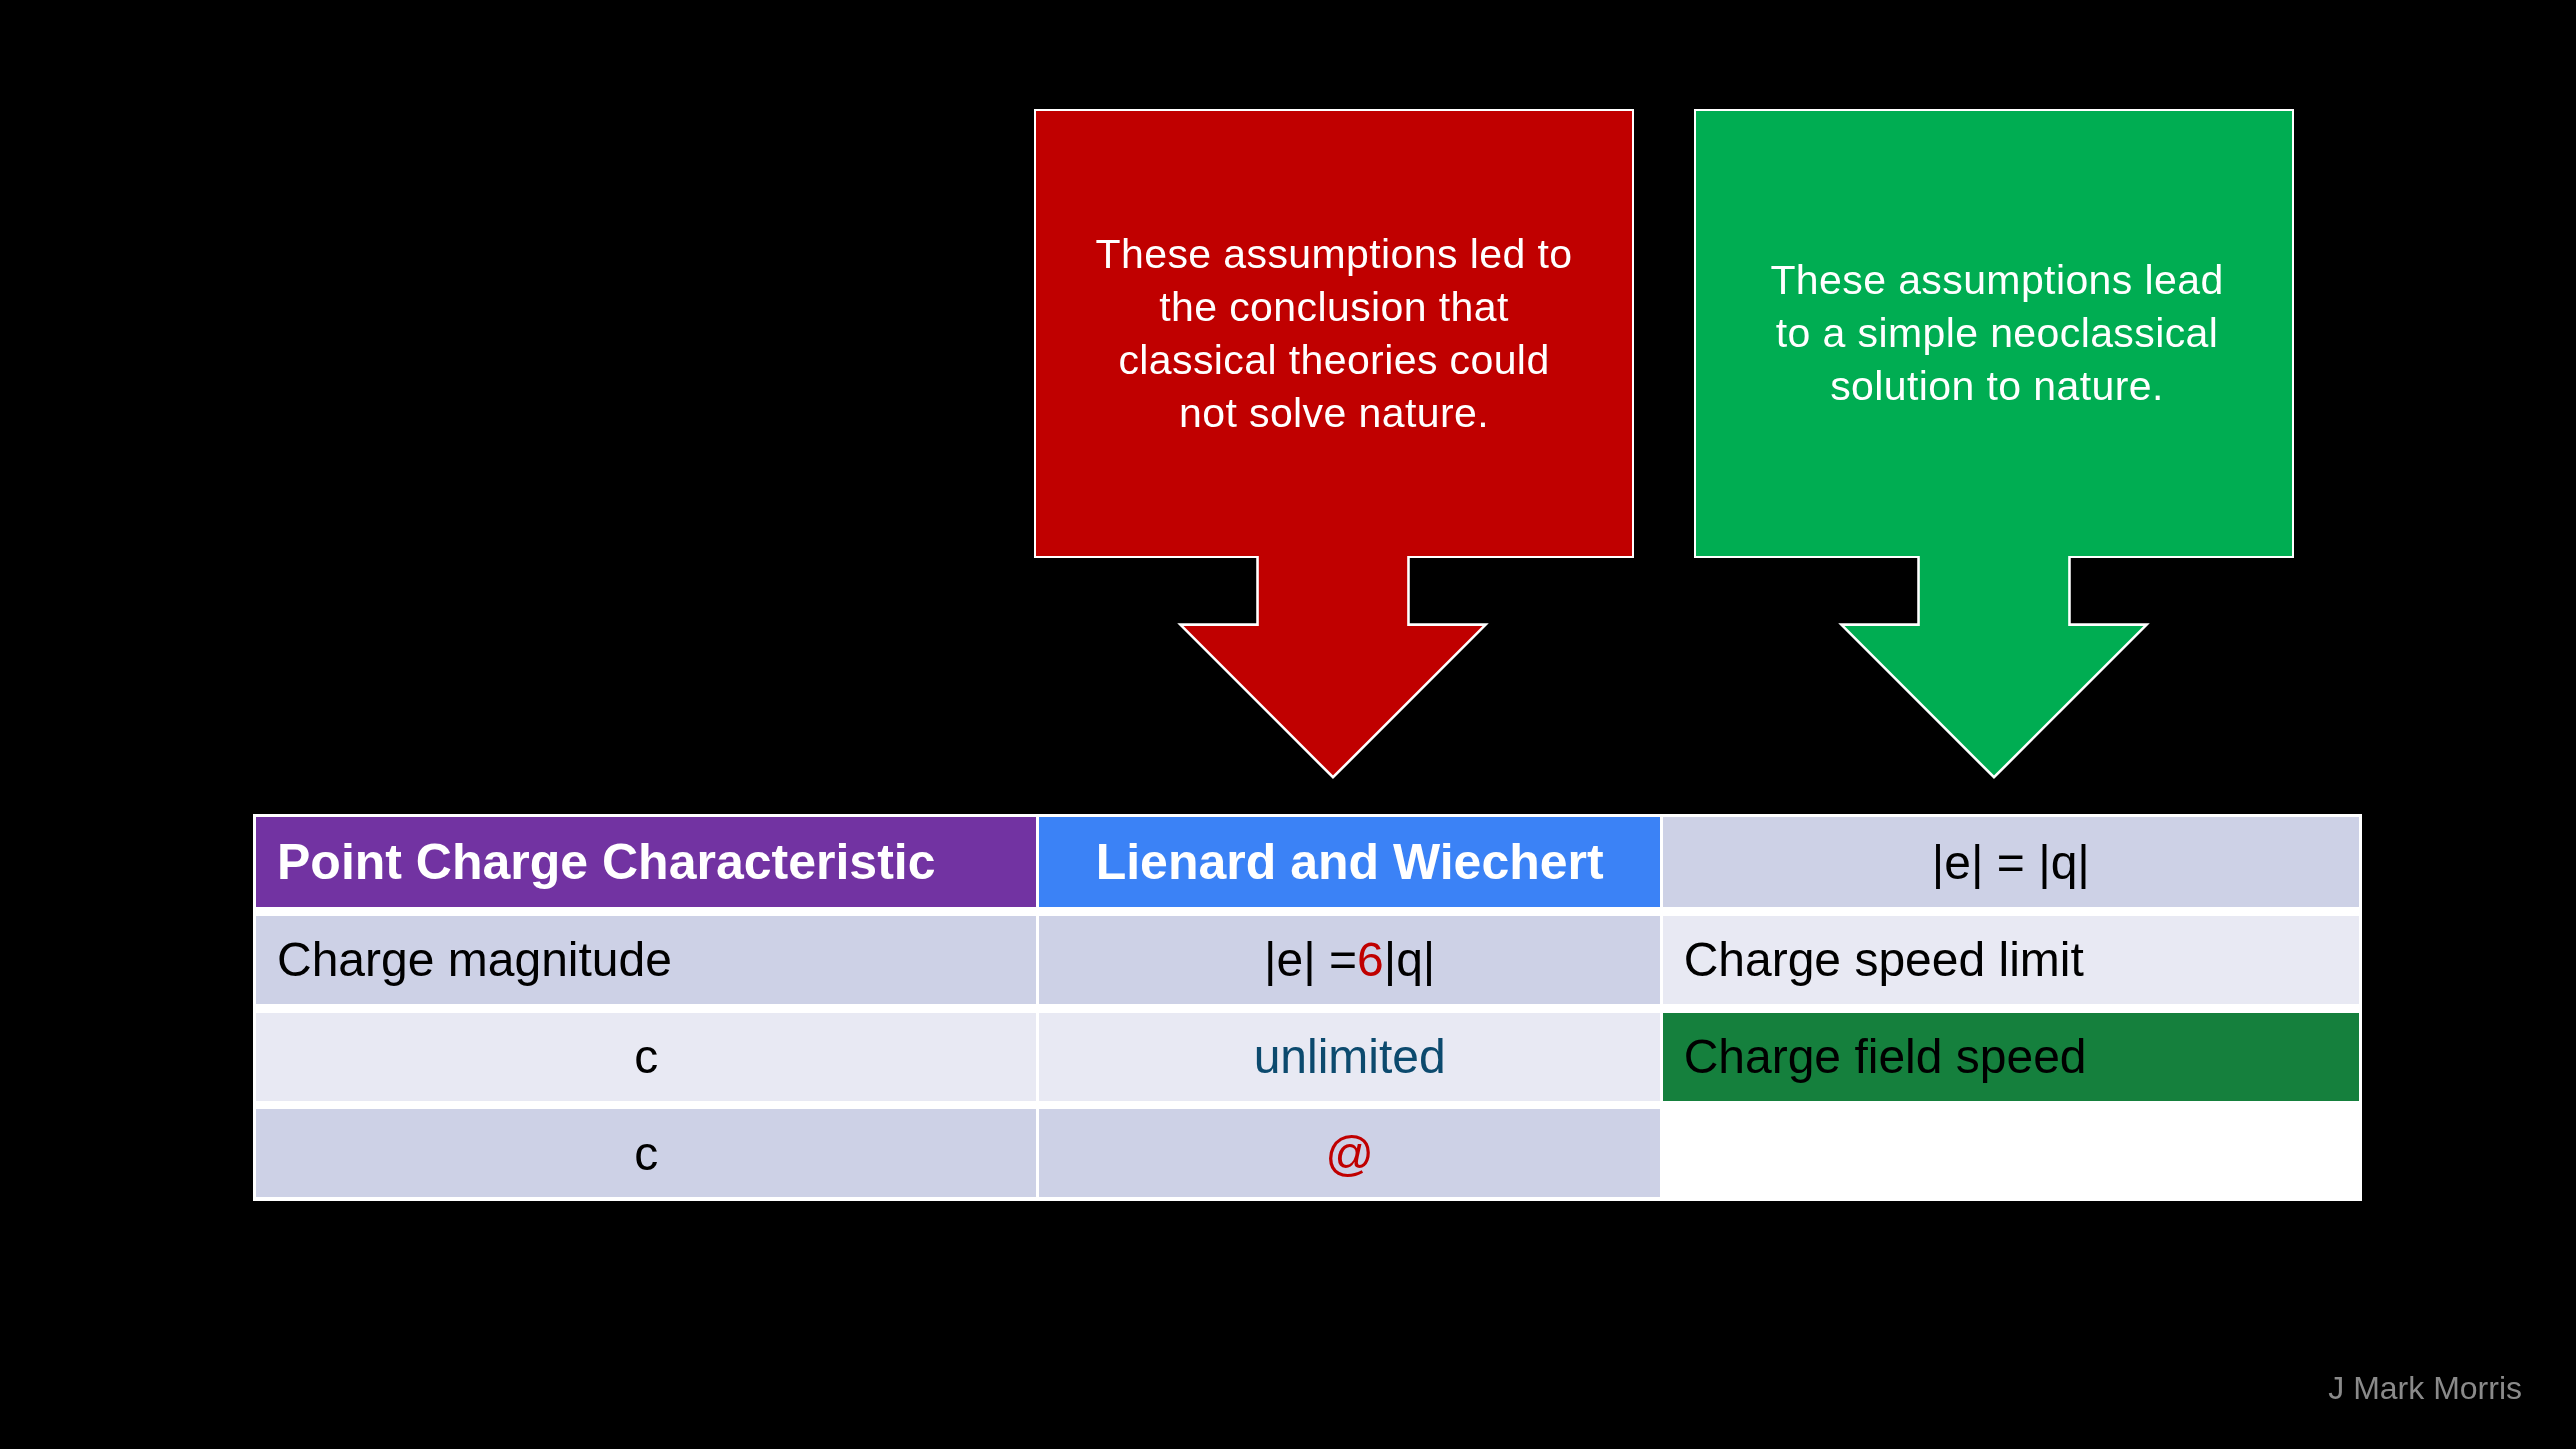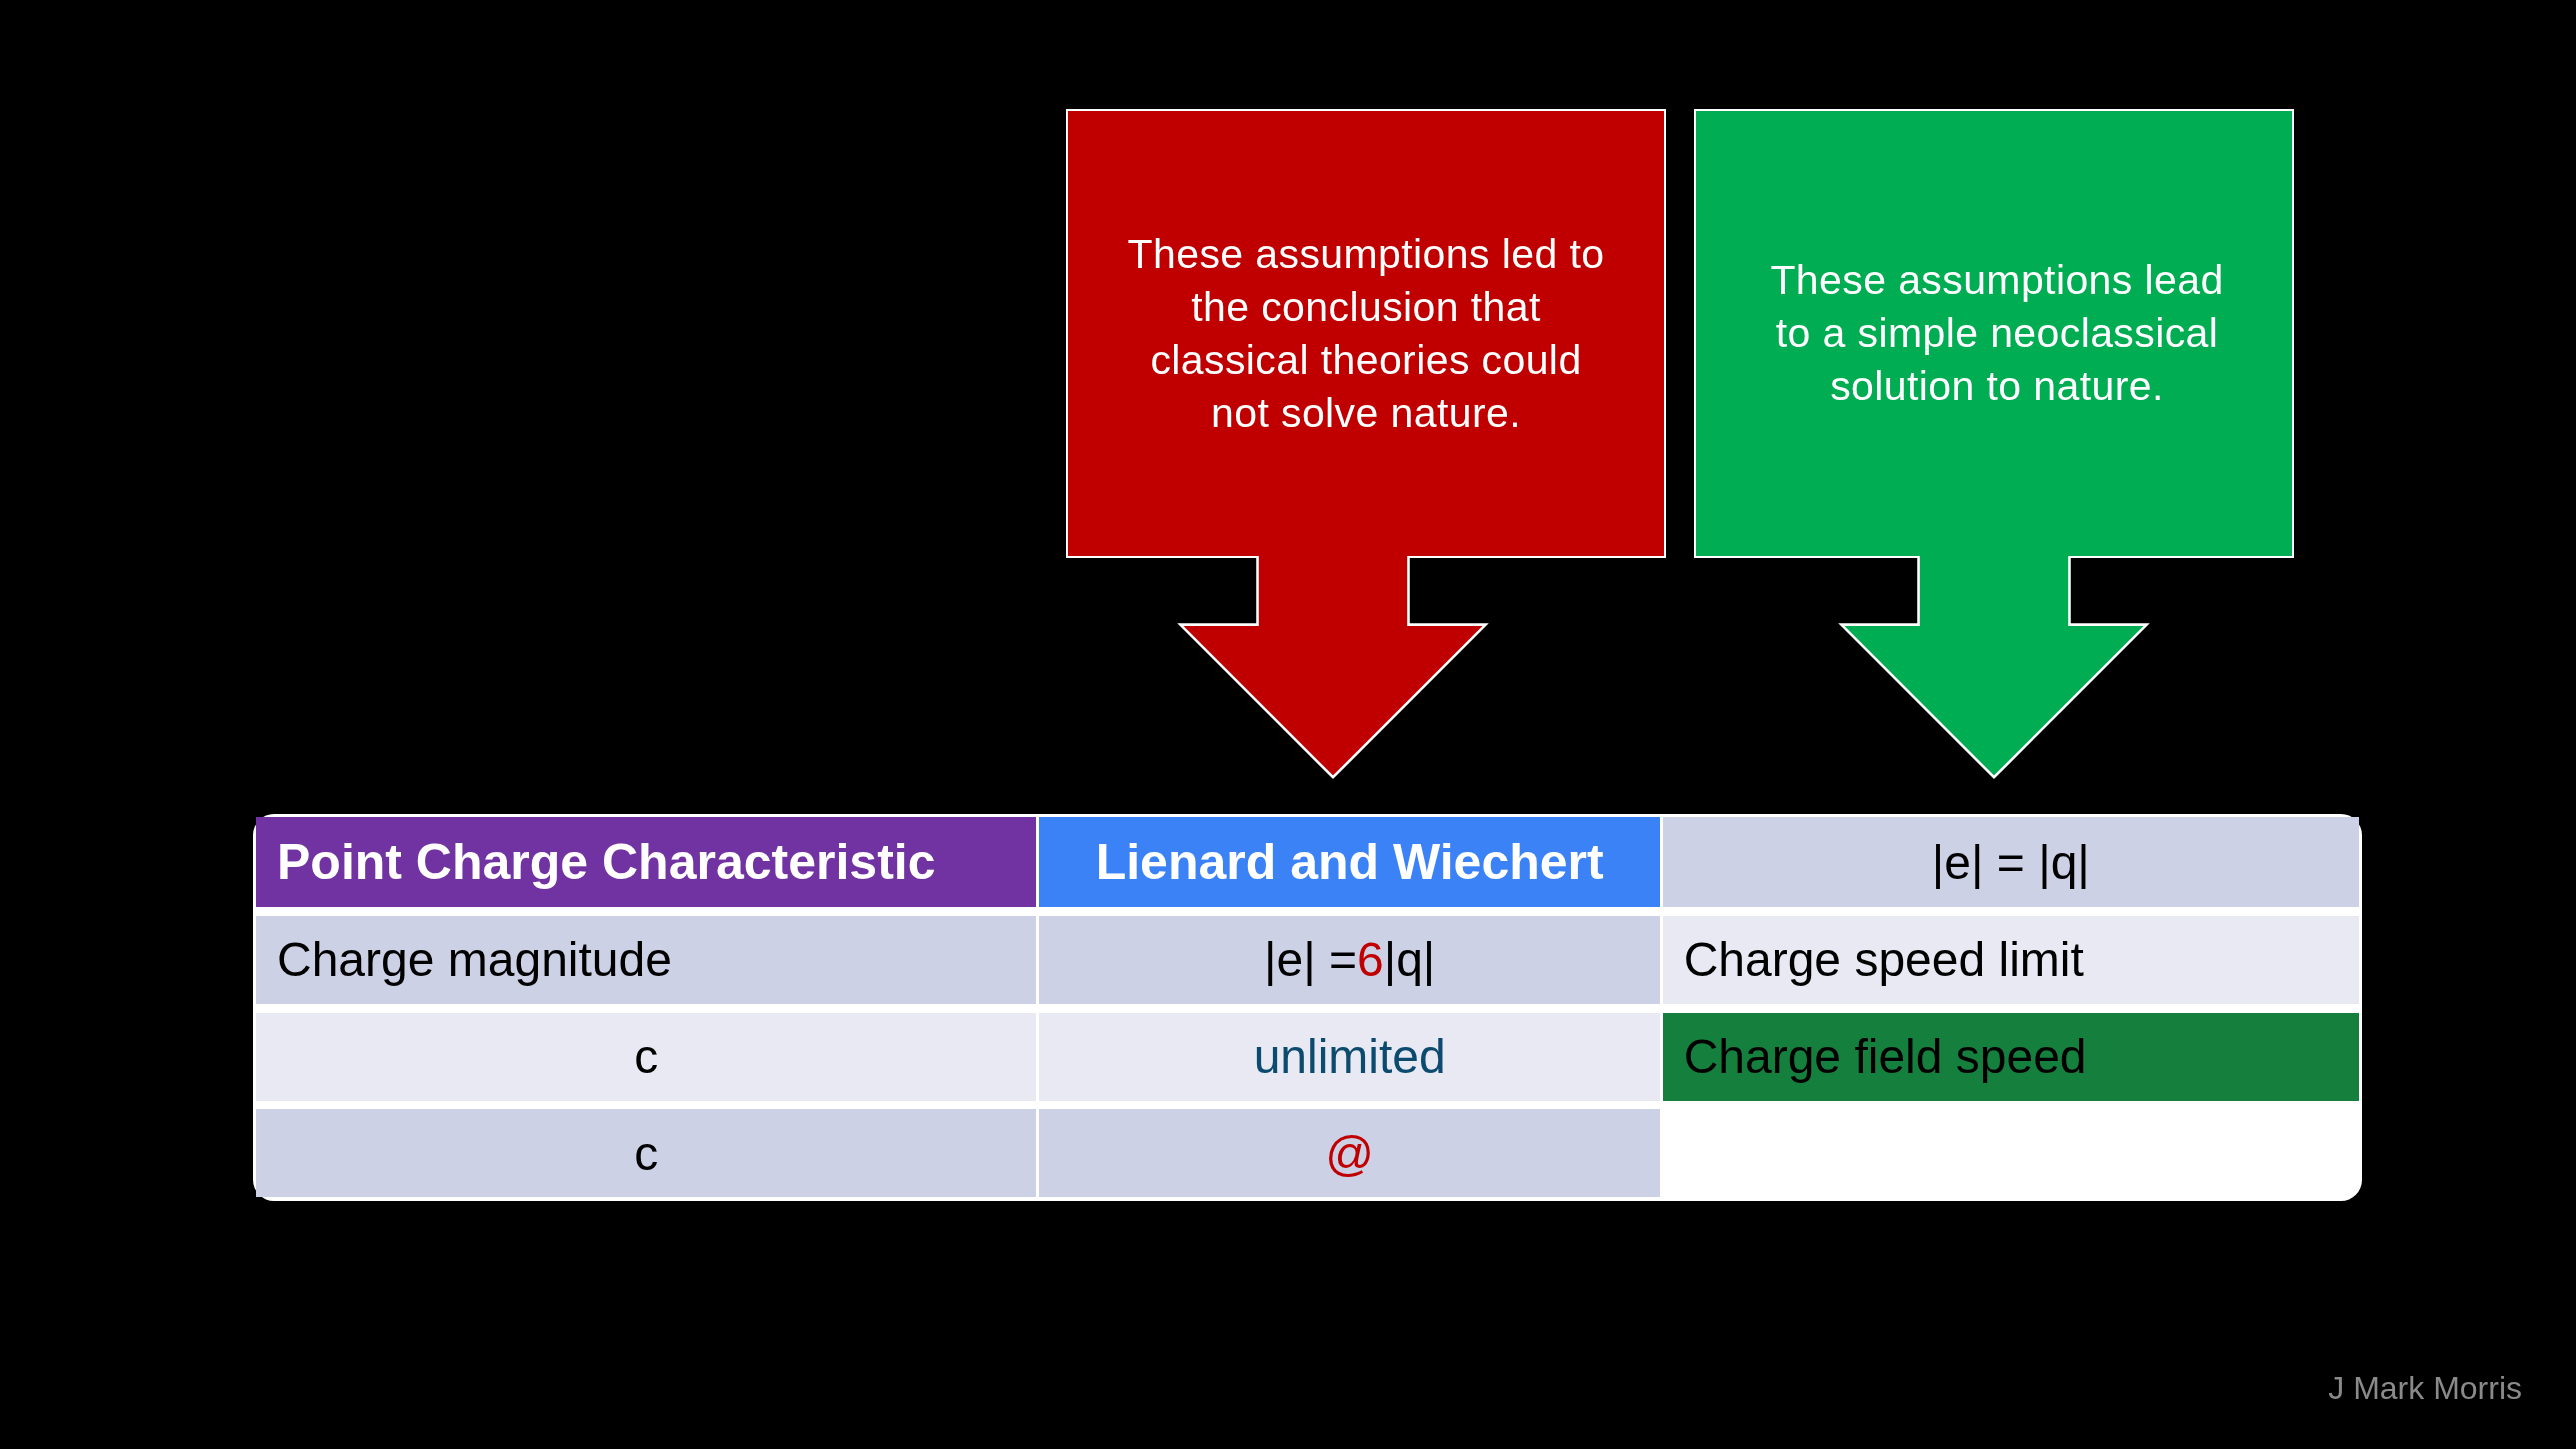--- a/index.html
+++ b/index.html
@@ -51,21 +51,20 @@
     top: 814px;
     width: 2109px;
     box-sizing: border-box;
     background: #ffffff;
     padding: 3.4px;
     display: grid;
     grid-template-columns: 906fr 722fr 808fr;
     grid-template-rows: 90px 88px 88px 88px;
     column-gap: 2.6px;
     row-gap: 8.6px;
-    border-radius: 21px;
   }
   .cell {
     display: flex;
     align-items: center;
     font-size: 48px;
     color: #000000;
     padding: 0 20.6px;
     box-sizing: border-box;
     overflow: hidden;
   }
@@ -81,21 +80,21 @@
     right: 54px;
     font-size: 32px;
     color: #8a8a8a;
   }
 </style>
 </head>
 <body>
 
 <div class="slide" style="background-color: rgb(0, 0, 0);">
 
-  <div class="callout callout-red" style="background-color: rgb(192, 0, 0); margin-left: 32px;">
+  <div class="callout callout-red" style="background-color: rgb(192, 0, 0);">
     <div class="callout-text">These assumptions led to
 the conclusion that
 classical theories could
 not solve nature.</div>
   </div>
 
   <div class="callout callout-green" style="background-color: rgb(0, 173, 82);">
     <div class="callout-text">These assumptions lead
 to a simple neoclassical
 solution to nature.</div>

